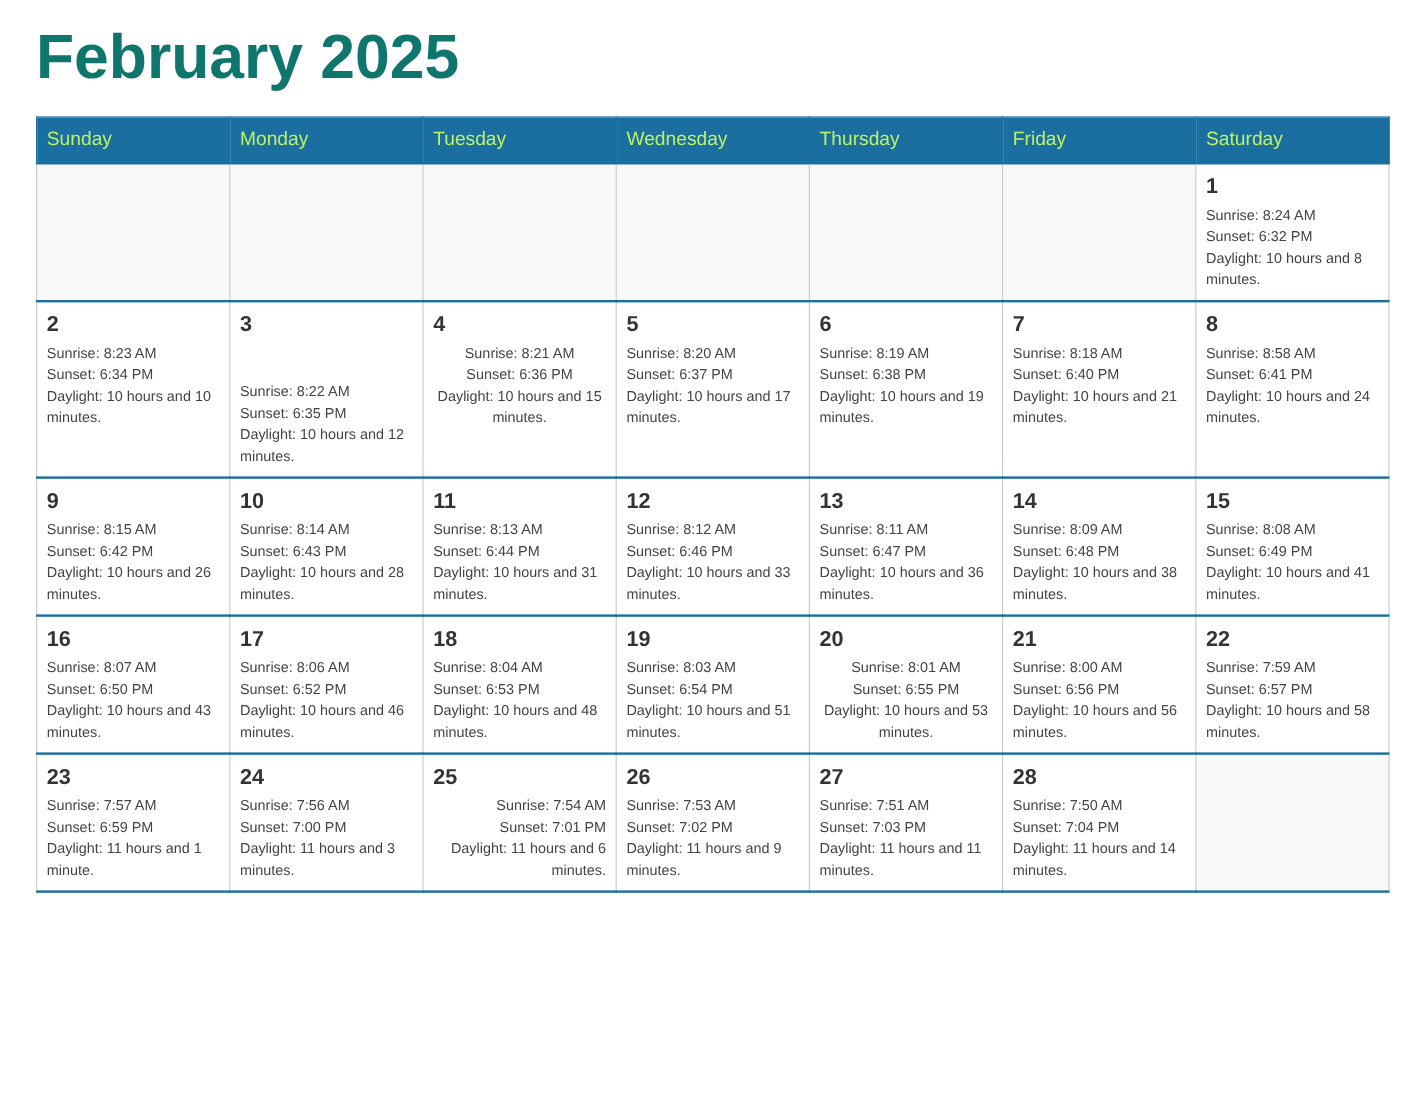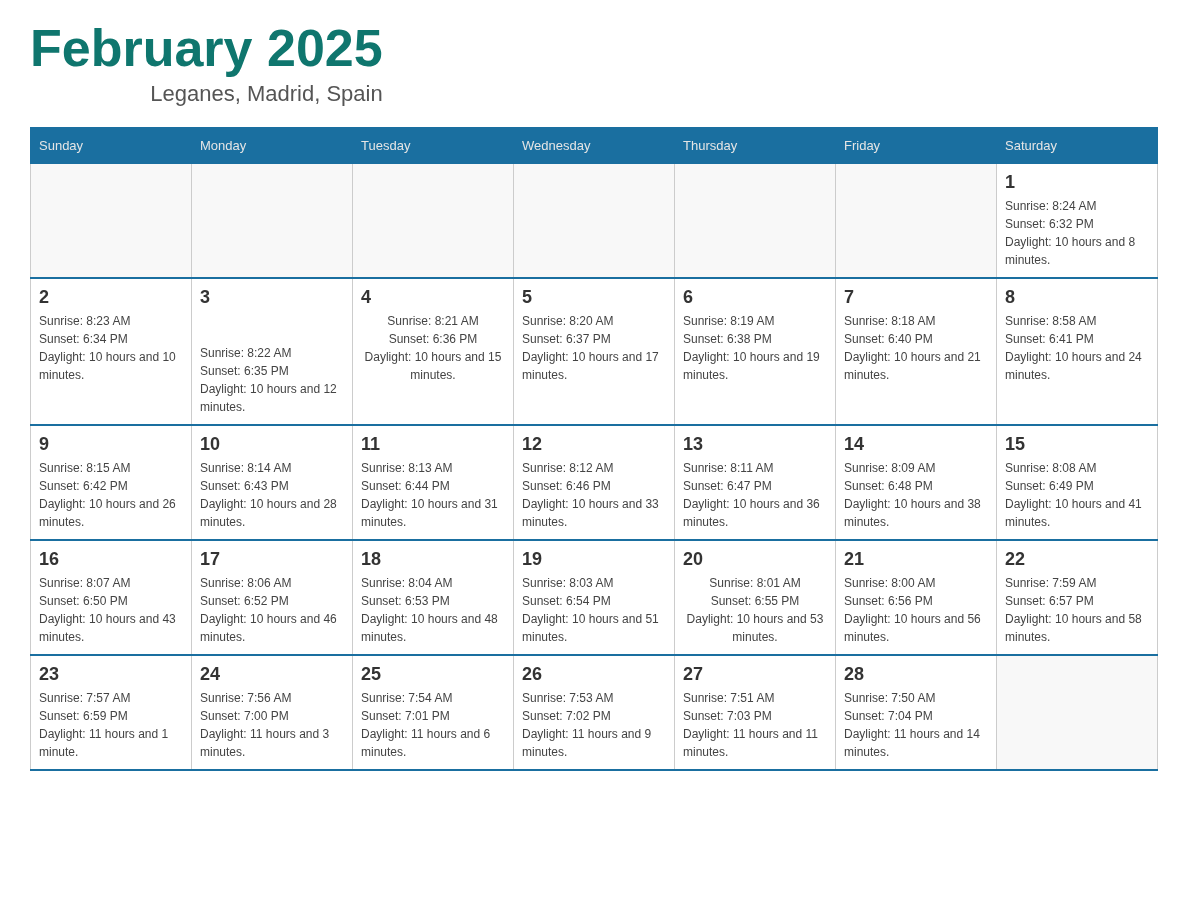--- a/index.html
+++ b/index.html
@@ -44,24 +44,24 @@
       font-size: 22px;
       color: #555;
       margin-top: 4px;
     }
     table {
       width: 100%;
       border-collapse: collapse;
     }
     thead th {
       background-color: #1a6fa0;
-      color: #e5e5e5;
+      color: #bef264;
       padding: 10px 8px;
       text-align: left;
-      font-size: 13px;
+      font-size: 16px;
       font-weight: normal;
       border: 1px solid #1a6fa0;
     }
     tbody td {
       border: 1px solid #ccc;
       vertical-align: top;
       padding: 8px;
       width: calc(100% / 7);
       min-height: 100px;
       background: #fff;
@@ -97,21 +97,20 @@
       align-items: center;
       margin-left: 4px;
     }
   </style>
 </head>
 <body>
 
 <div class="header-area">
   <div class="title-area">
     <div class="month-title">February 2025</div>
-    <div class="location-title">Leganes, Madrid, Spain</div>
   </div>
 </div>
 
 <table>
   <thead>
     <tr>
     <th>Sunday</th>
         <th>Monday</th>
         <th>Tuesday</th>
         <th>Wednesday</th>
@@ -275,21 +274,21 @@
 Daylight: 11 hours and 1 minute.</div>
         </td>
         <td>
           <span class="day-number">24</span>
           <div class="day-info" style="white-space: pre-line;">Sunrise: 7:56 AM
 Sunset: 7:00 PM
 Daylight: 11 hours and 3 minutes.</div>
         </td>
         <td>
           <span class="day-number">25</span>
-          <div class="day-info" style="white-space: pre-line;">Sunrise: 7:54 AM
+          <div class="day-info" style="white-space: pre-line; text-align: right;">Sunrise: 7:54 AM
 Sunset: 7:01 PM
 Daylight: 11 hours and 6 minutes.</div>
         </td>
         <td>
           <span class="day-number">26</span>
           <div class="day-info" style="white-space: pre-line;">Sunrise: 7:53 AM
 Sunset: 7:02 PM
 Daylight: 11 hours and 9 minutes.</div>
         </td>
         <td>

